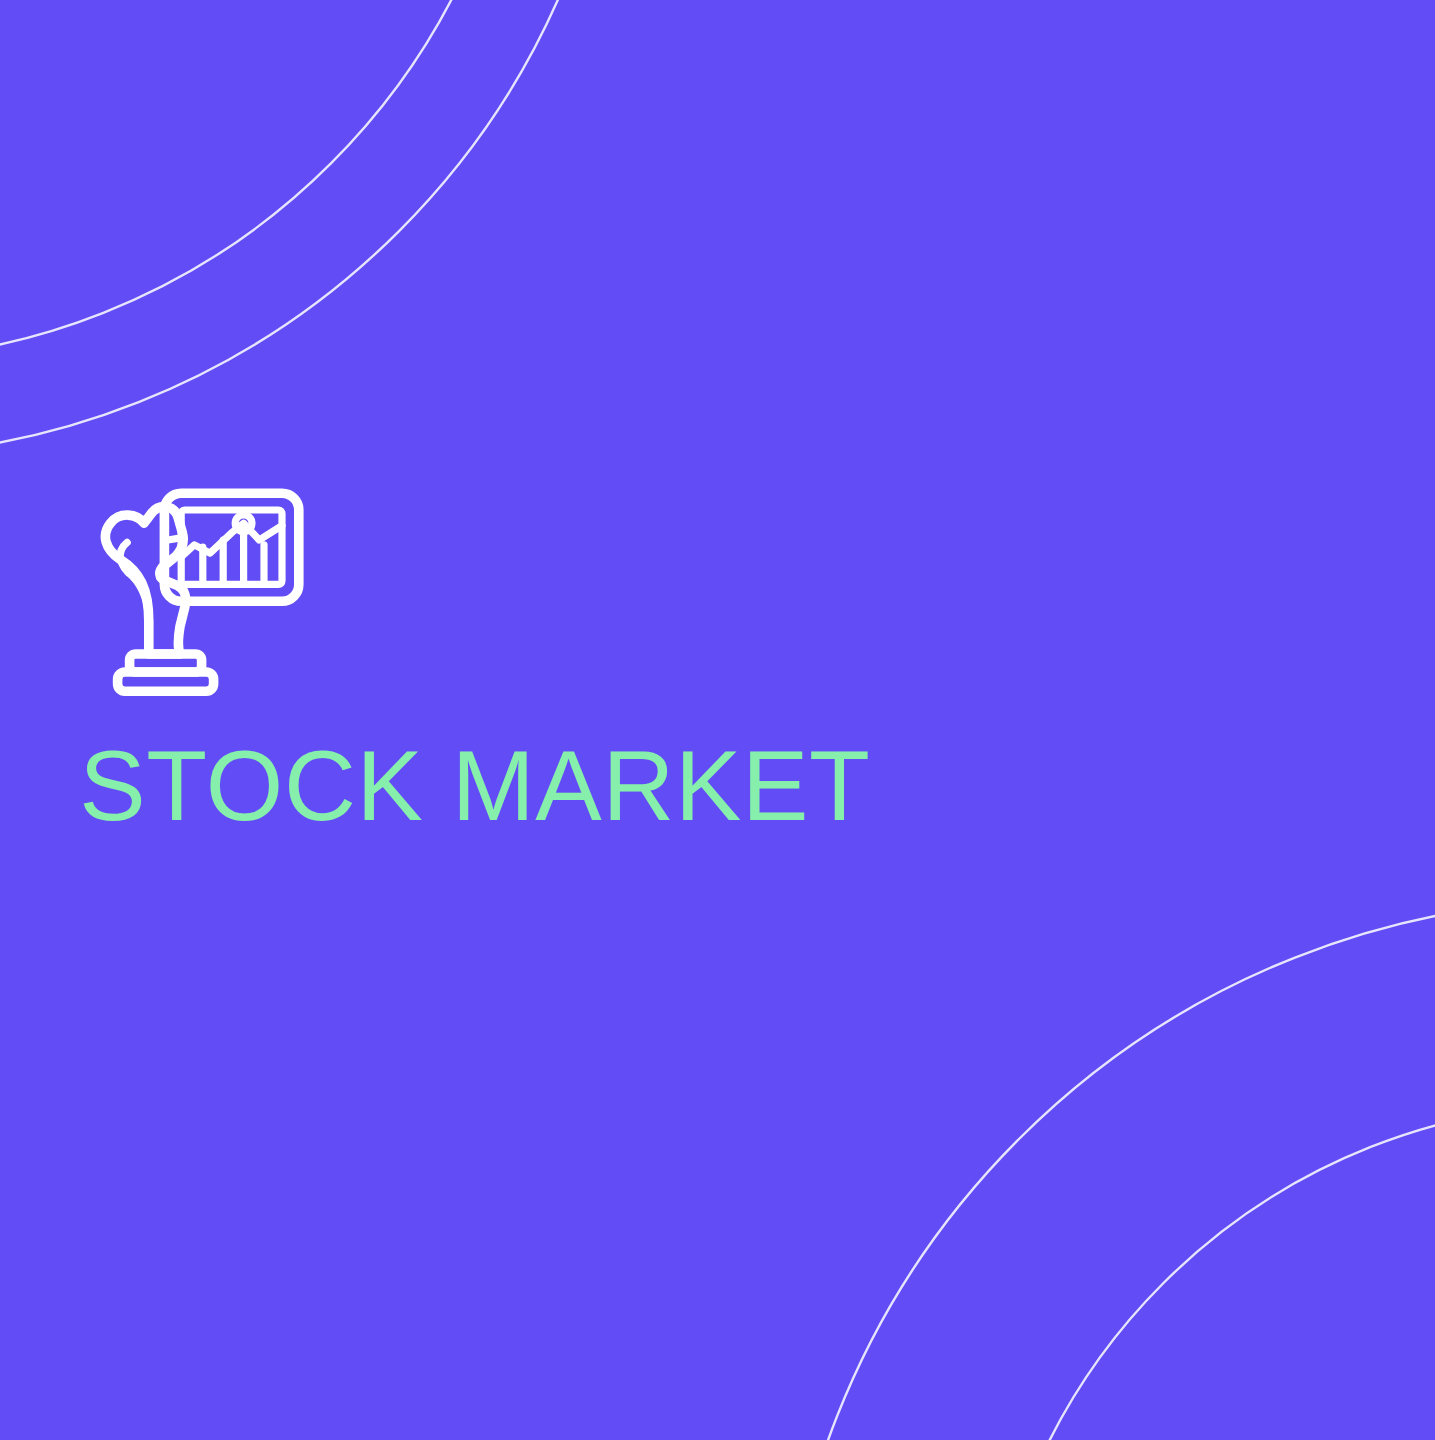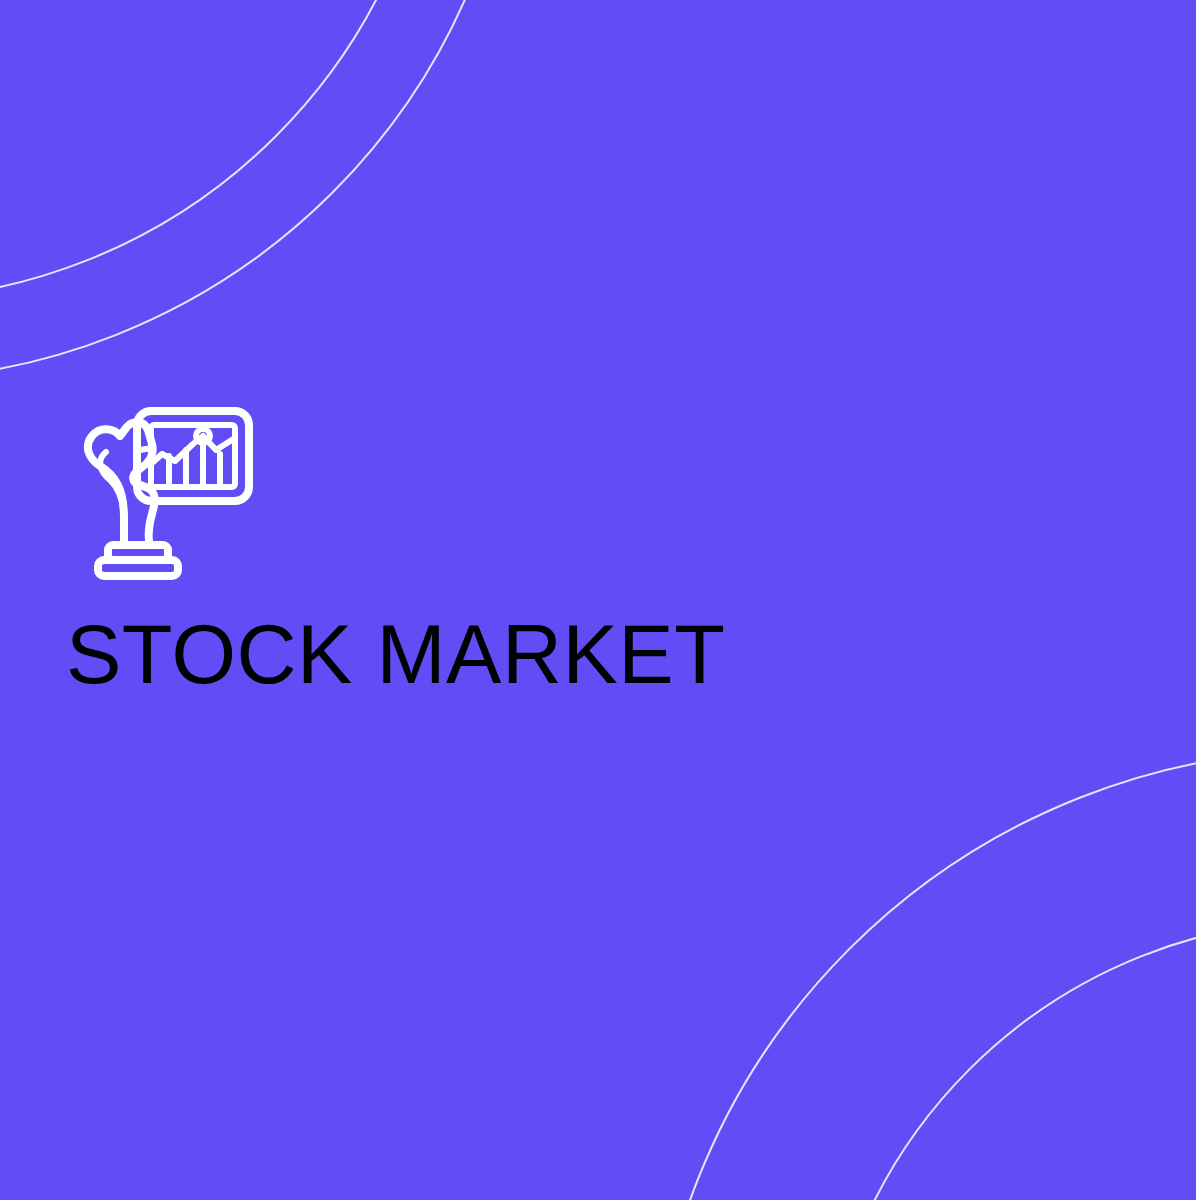--- a/index.html
+++ b/index.html
@@ -40,21 +40,21 @@
     height: 190px;
     overflow: visible;
   }
 
   
   .title {
     position: absolute;
     left: 66px;
     top: 613px;
     margin: 0;
-    color: #000000;
+    color: #86efac;
     font-family: "Liberation Sans", sans-serif;
     font-size: 83px;
     font-weight: 400;
     letter-spacing: 0.5px;
     line-height: 1.0;
     white-space: nowrap;
   }
 </style>
 </head>
 <body>

